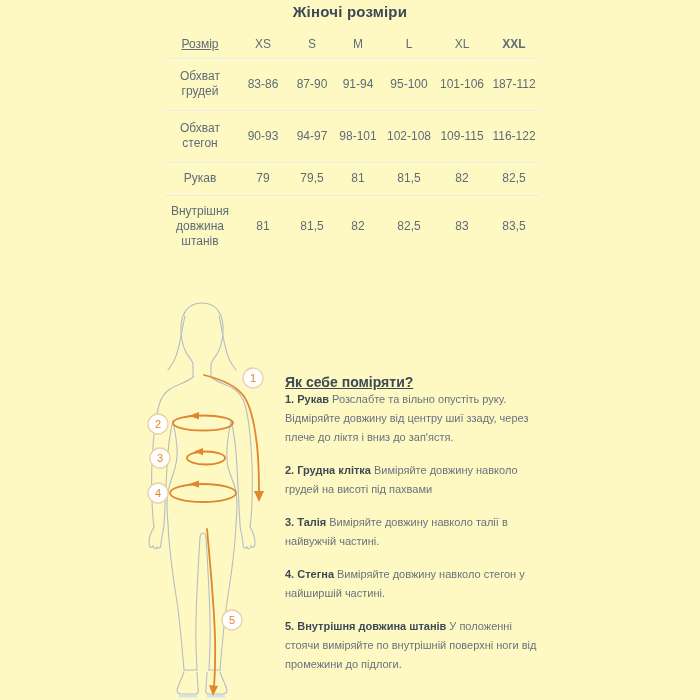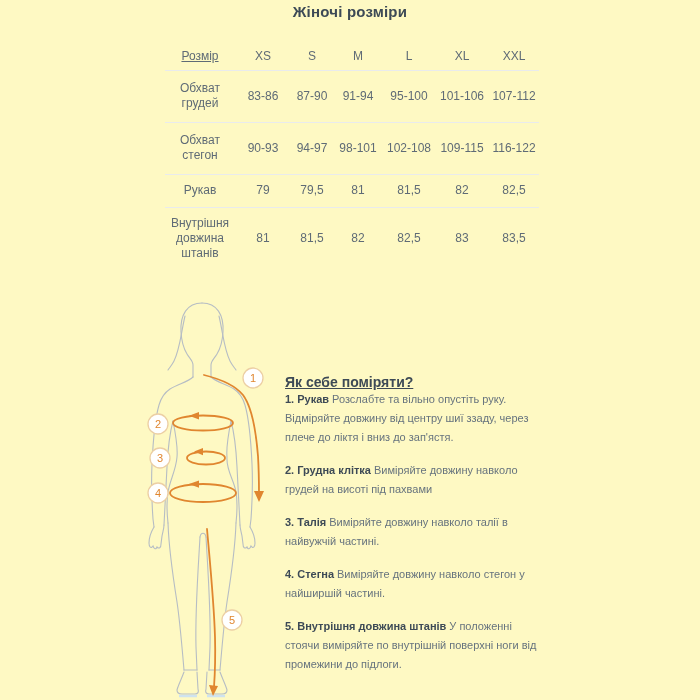--- a/index.html
+++ b/index.html
@@ -3,21 +3,21 @@
 <meta charset="utf-8">
 <style>
   * { margin:0; padding:0; box-sizing:border-box; }
   html,body { width:700px; height:700px; background:#ffffff; overflow:hidden;
     font-family:"Liberation Sans", sans-serif; }
   .page { position:relative; width:700px; height:700px; background:#fef9c3; }
 
   .page-title { position:absolute; top:3px; left:0; width:700px; text-align:center;
     font-size:15px; font-weight:bold; color:#3d4a56; letter-spacing:.2px; }
 
-  table.size-table { position:absolute; left:165px; top:44px; width:374px;
+  table.size-table { position:absolute; left:165px; top:32px; width:374px;
     border-collapse:collapse; table-layout:fixed; }
   table.size-table th, table.size-table td { font-size:12px; color:#5f6b76;
     text-align:center; vertical-align:middle; font-weight:normal; line-height:15px; padding:0 2px; }
   table.size-table thead th { height:26px; border-bottom:1px solid #e9ebed; }
   th.size-link { color:#49545e; text-decoration:underline; cursor:pointer; }
   tr.r1 td { height:52px; border-bottom:1px solid #e9ebed; }
   tr.r2 td { height:35px; border-bottom:1px solid #e9ebed; }
   tr.r3 td { height:52px; border-bottom:1px solid #e9ebed; }
   tr.r4 td { height:33px; border-bottom:1px solid #e9ebed; }
   tr.r5 td { height:62px;margin-top:48px; }
@@ -39,32 +39,32 @@
 
   <table class="size-table">
     <thead>
       <tr>
         <th class="size-link" style="width:70px;">Розмір</th>
         <th style="width:56px;">XS</th>
         <th style="width:42px;">S</th>
         <th style="width:50px;">M</th>
         <th style="width:52px;">L</th>
         <th style="width:54px;">XL</th>
-        <th style="width:50px;">XXL</th>
+        <th style="width:50px;font-weight:bold;">XXL</th>
       </tr>
     </thead>
     <tbody>
       <tr class="r1">
         <td class="lbl">Обхват грудей</td>
         <td>83-86</td>
         <td>87-90</td>
         <td>91-94</td>
         <td>95-100</td>
         <td>101-106</td>
-        <td>107-112</td>
+        <td>187-112</td>
       </tr>
       <tr class="r3">
         <td class="lbl">Обхват стегон</td>
         <td>90-93</td>
         <td>94-97</td>
         <td>98-101</td>
         <td>102-108</td>
         <td>109-115</td>
         <td>116-122</td>
       </tr>

